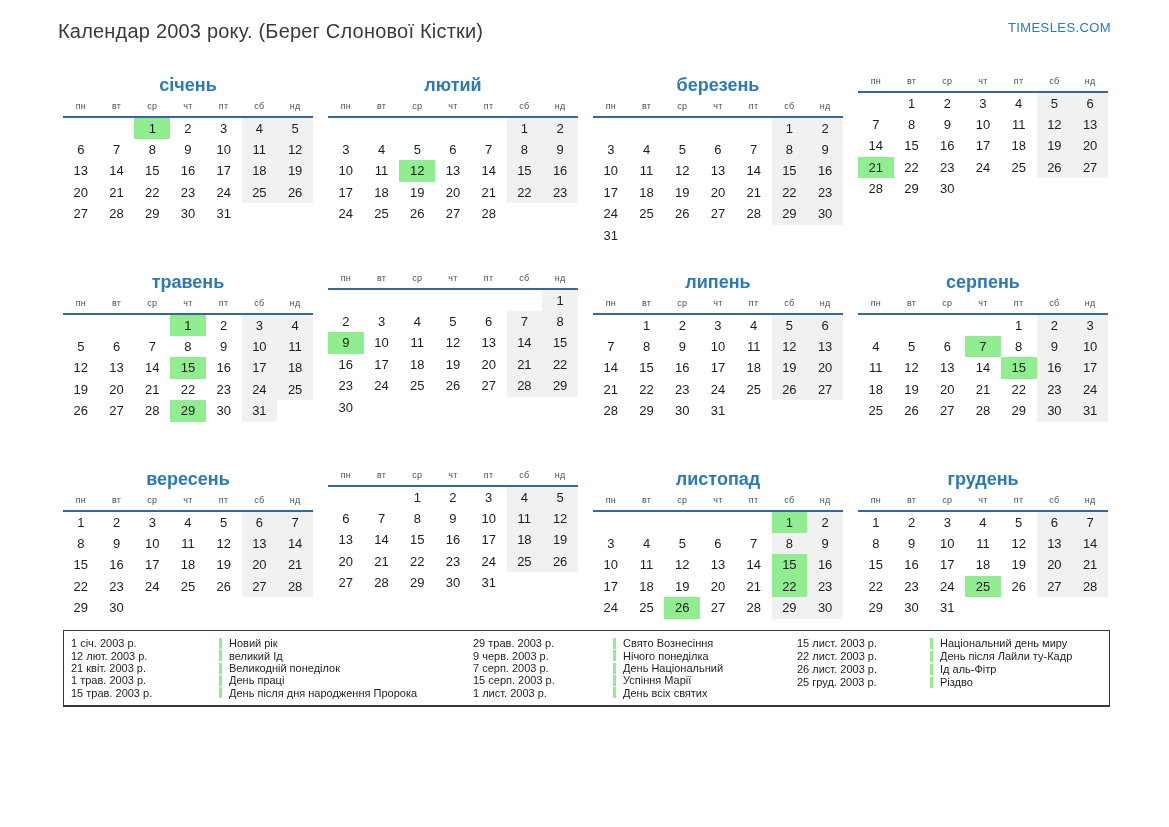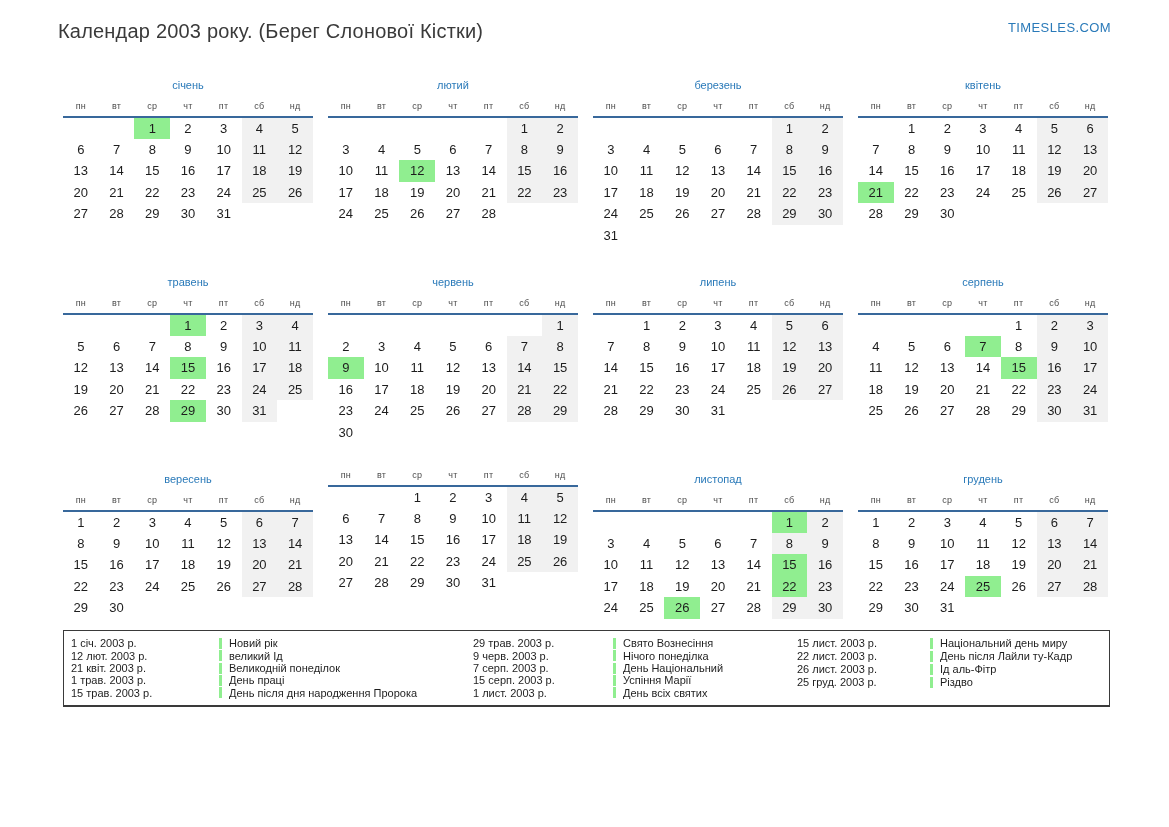--- a/index.html
+++ b/index.html
@@ -17,21 +17,21 @@
     color:var(--ink);
   }
   .page-header{position:absolute;left:58px;top:20px;width:1053px;display:flex;justify-content:space-between;align-items:flex-start;gap:10px;}
   .page-title{font-size:20px;color:#3a3a3a;font-weight:400;letter-spacing:.2px;}
   .site-link{font-size:13px;color:var(--accent);text-decoration:none;letter-spacing:.4px;}
   .months-grid{
     position:absolute;left:63px;top:74px;width:1045px;
     display:grid;grid-template-columns:repeat(4,1fr);column-gap:15px;row-gap:14px;
   }
   .month{height:183px;}
-  .month-title{font-size:11px;color:var(--accent);text-align:center;height:25px;line-height:22px;}
+  .month-title{font-size:18px;color:var(--accent);text-align:center;height:25px;line-height:22px;font-weight:bold;}
   table.cal{width:100%;border-collapse:collapse;table-layout:fixed;}
   table.cal th{
     font-size:9px;font-weight:400;color:#4c4c4c;letter-spacing:.3px;
     padding:2px 0 5px 0;border-bottom:2px solid var(--rule);
   }
   table.cal td{
     height:21.5px;text-align:center;vertical-align:middle;
     font-size:13px;color:var(--ink);
   }
   td.wkend{background:var(--wkend);}
@@ -254,21 +254,20 @@
             <td></td>
             <td></td>
             <td></td>
             <td></td>
             <td></td>
           </tr>
         </tbody>
       </table>
     </div>
     <div class="month">
-      <div class="month-title">квітень</div>
       <table class="cal">
         <thead>
           <tr>
             <th>пн</th>
             <th>вт</th>
             <th>ср</th>
             <th>чт</th>
             <th>пт</th>
             <th>сб</th>
             <th>нд</th>
@@ -380,21 +379,20 @@
             <td>28</td>
             <td class="holiday">29</td>
             <td>30</td>
             <td class="wkend">31</td>
             <td></td>
           </tr>
         </tbody>
       </table>
     </div>
     <div class="month">
-      <div class="month-title">червень</div>
       <table class="cal">
         <thead>
           <tr>
             <th>пн</th>
             <th>вт</th>
             <th>ср</th>
             <th>чт</th>
             <th>пт</th>
             <th>сб</th>
             <th>нд</th>

